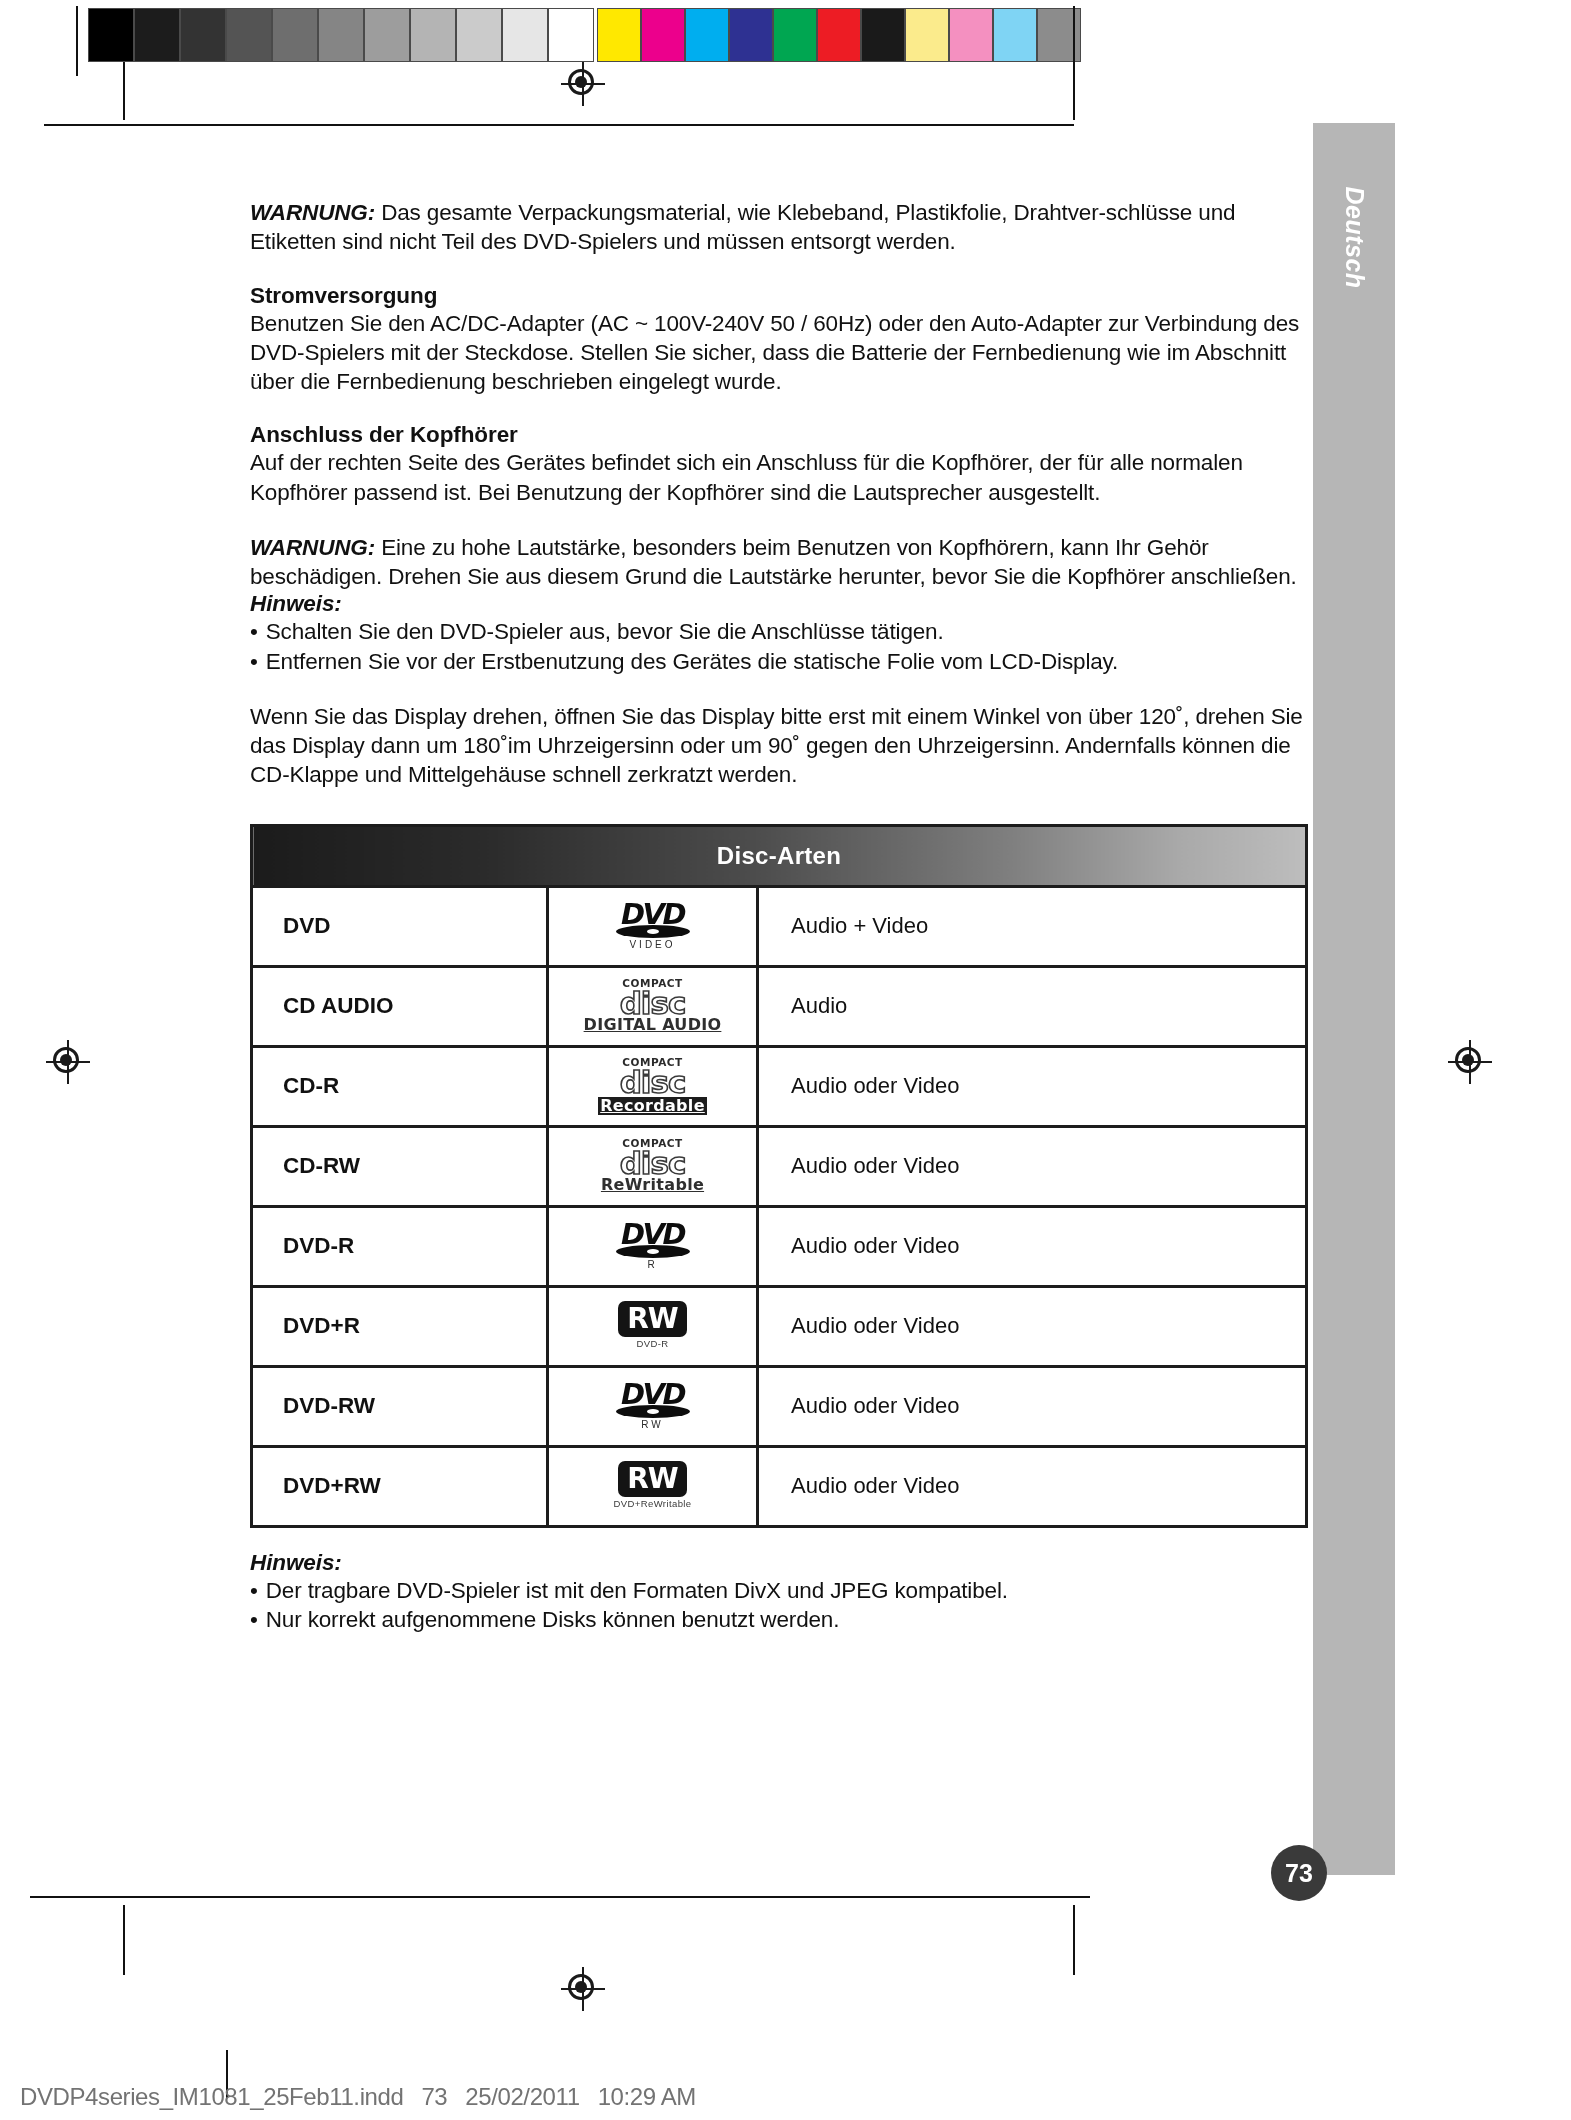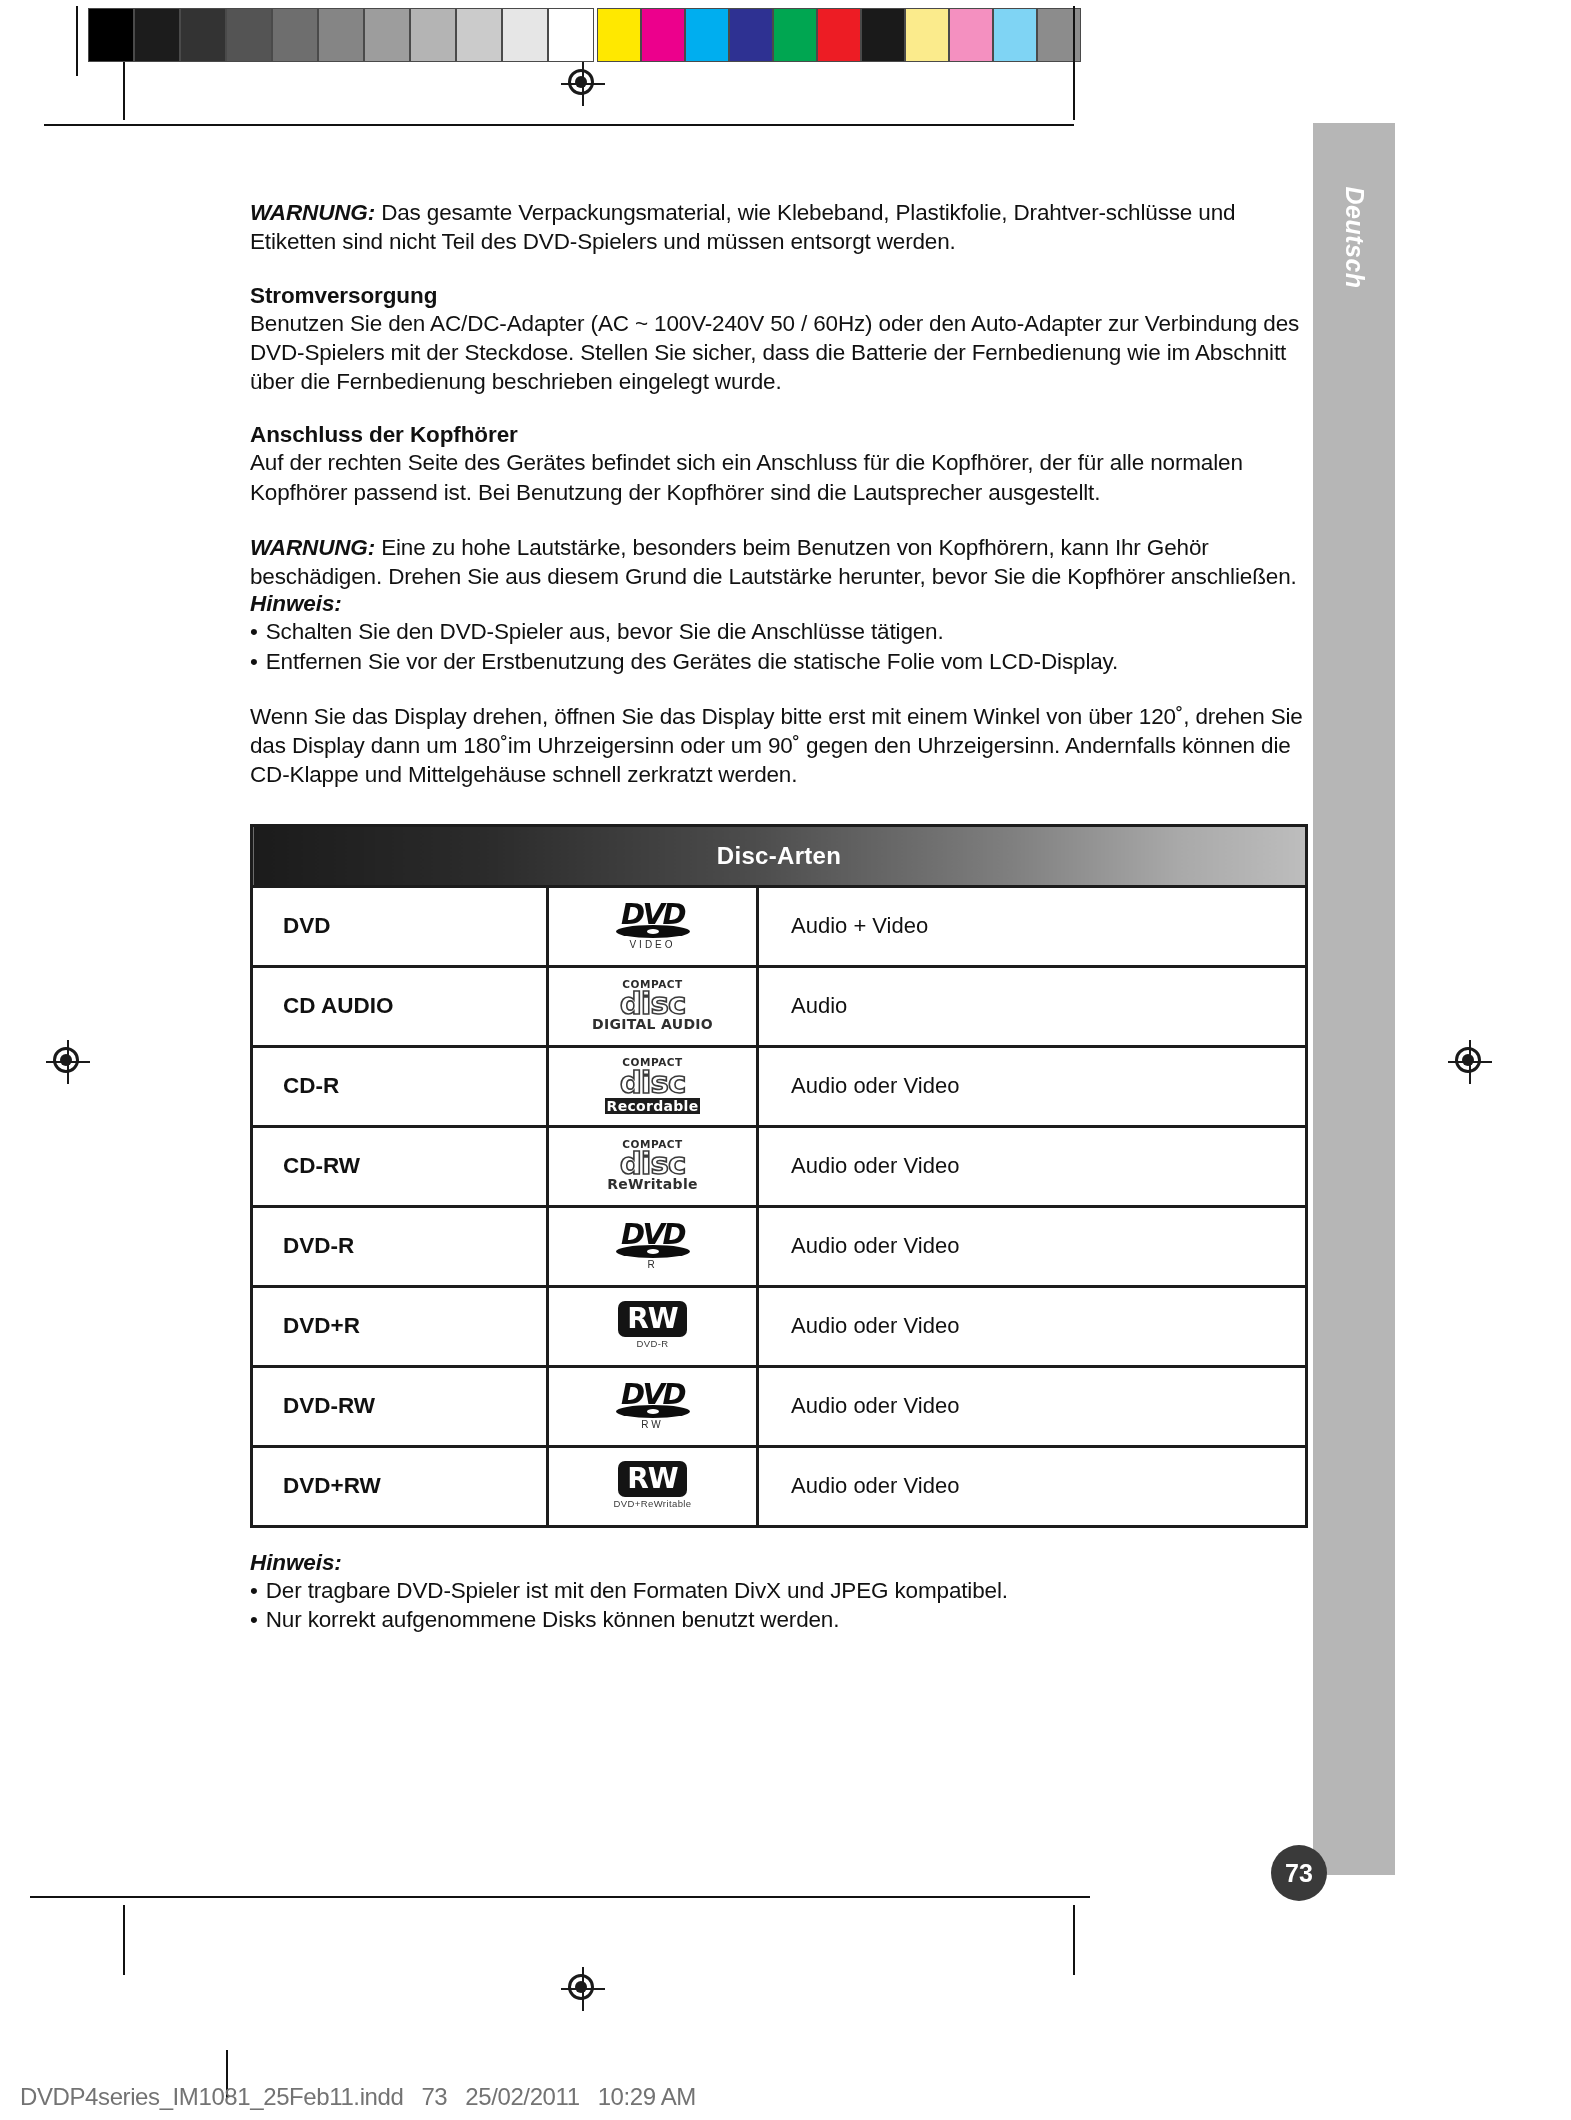--- a/index.html
+++ b/index.html
@@ -218,25 +218,26 @@
     font-size: 31px;
     font-weight: bold;
     letter-spacing: -1px;
     color: #ffffff;
     -webkit-text-stroke: 1.6px #3a3a3a;
     text-shadow: 0 0 0 #3a3a3a;
   }
   .cd-logo .cd-bot {
     display: block;
     font-family: "DejaVu Sans", sans-serif;
-    font-size: 14px;
+    font-size: 16px;
     font-weight: bold;
     letter-spacing: 0.3px;
     color: #2f2f2f;
     margin-top: -2px;
+    text-decoration: underline;
   }
   .cd-logo .cd-bot.invert {
     background: #1d1d1d;
     color: #ffffff;
     padding: 1px 2px;
     display: inline-block;
   }
 
   .rw-logo .rw-box {
     display: inline-block;

